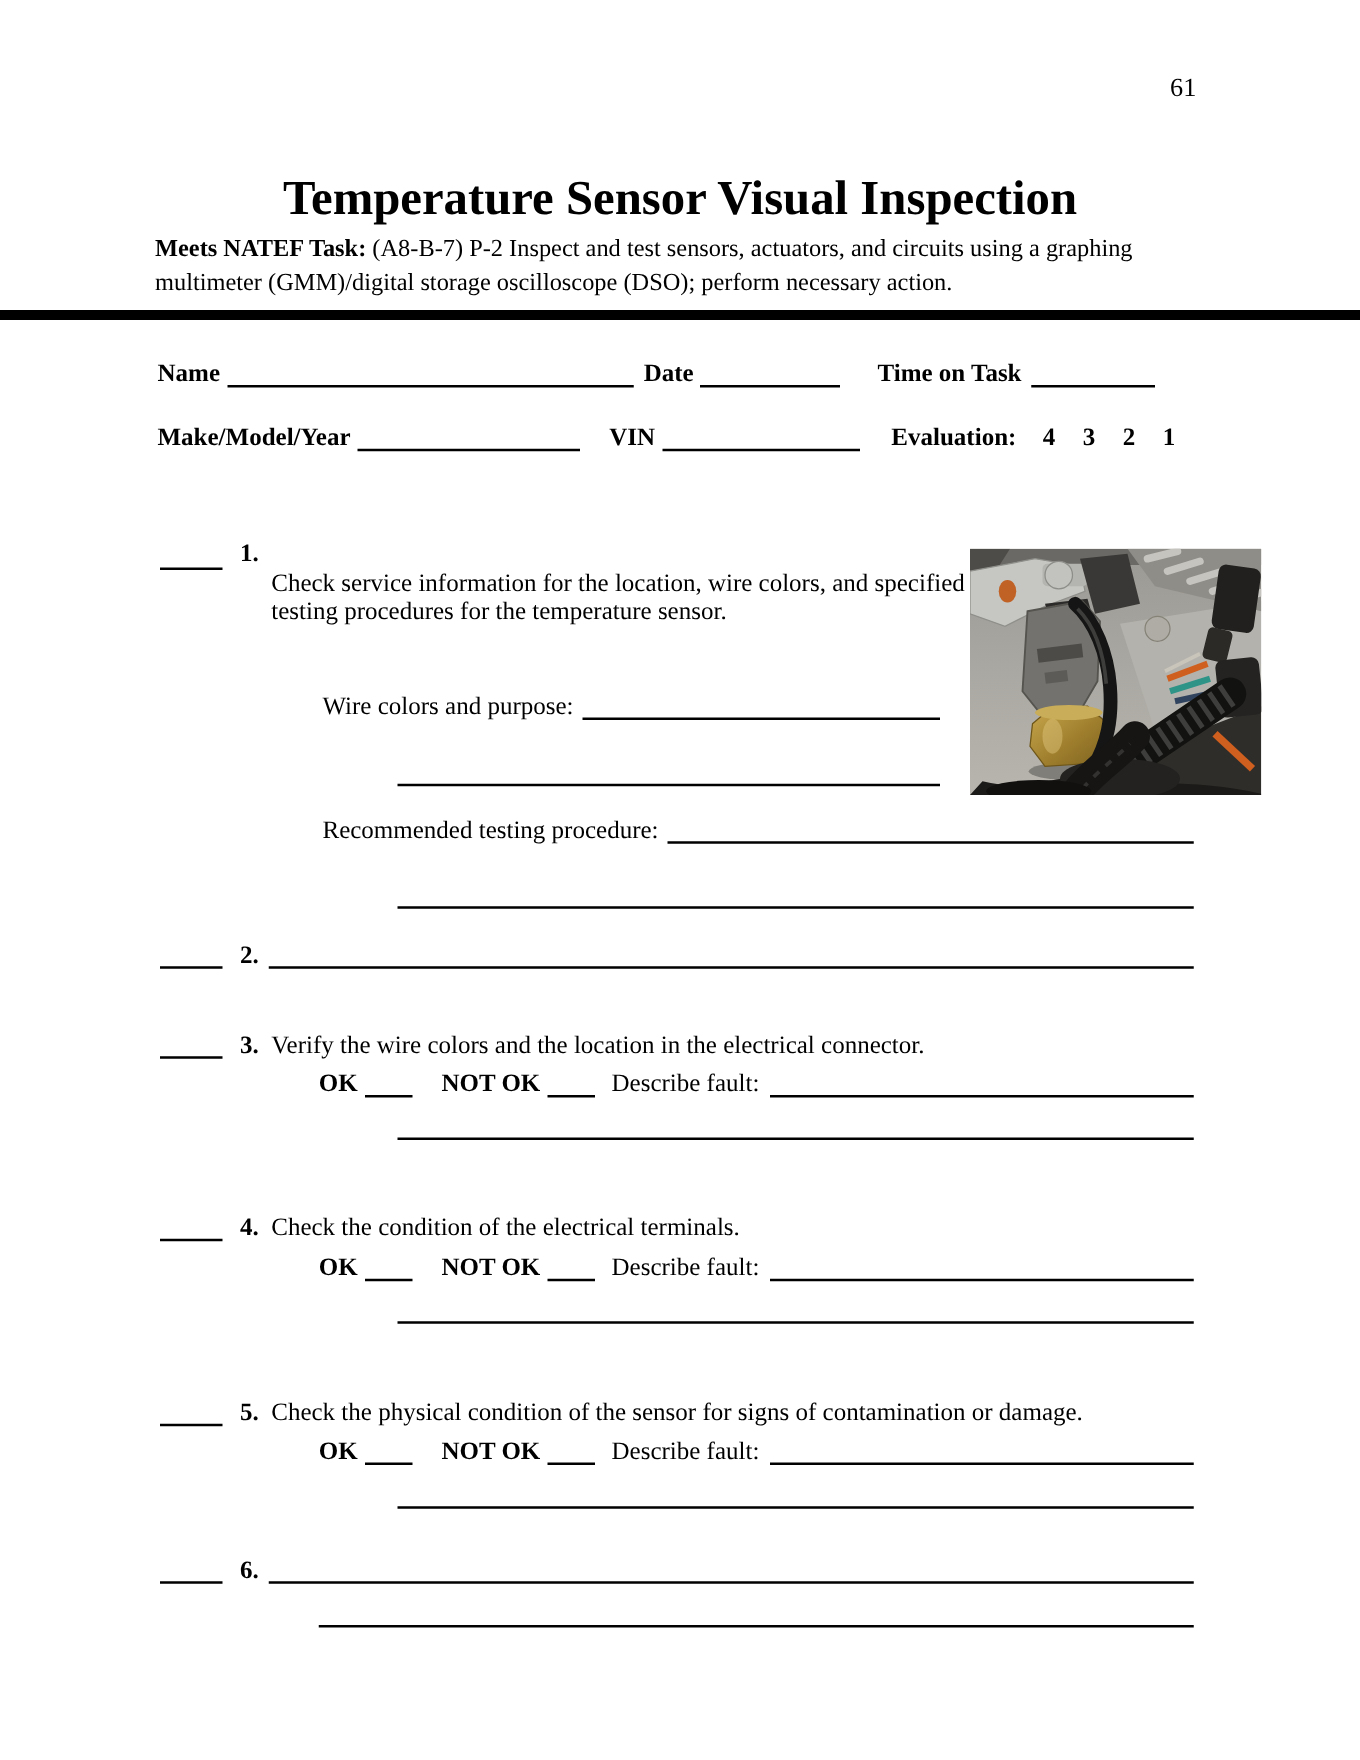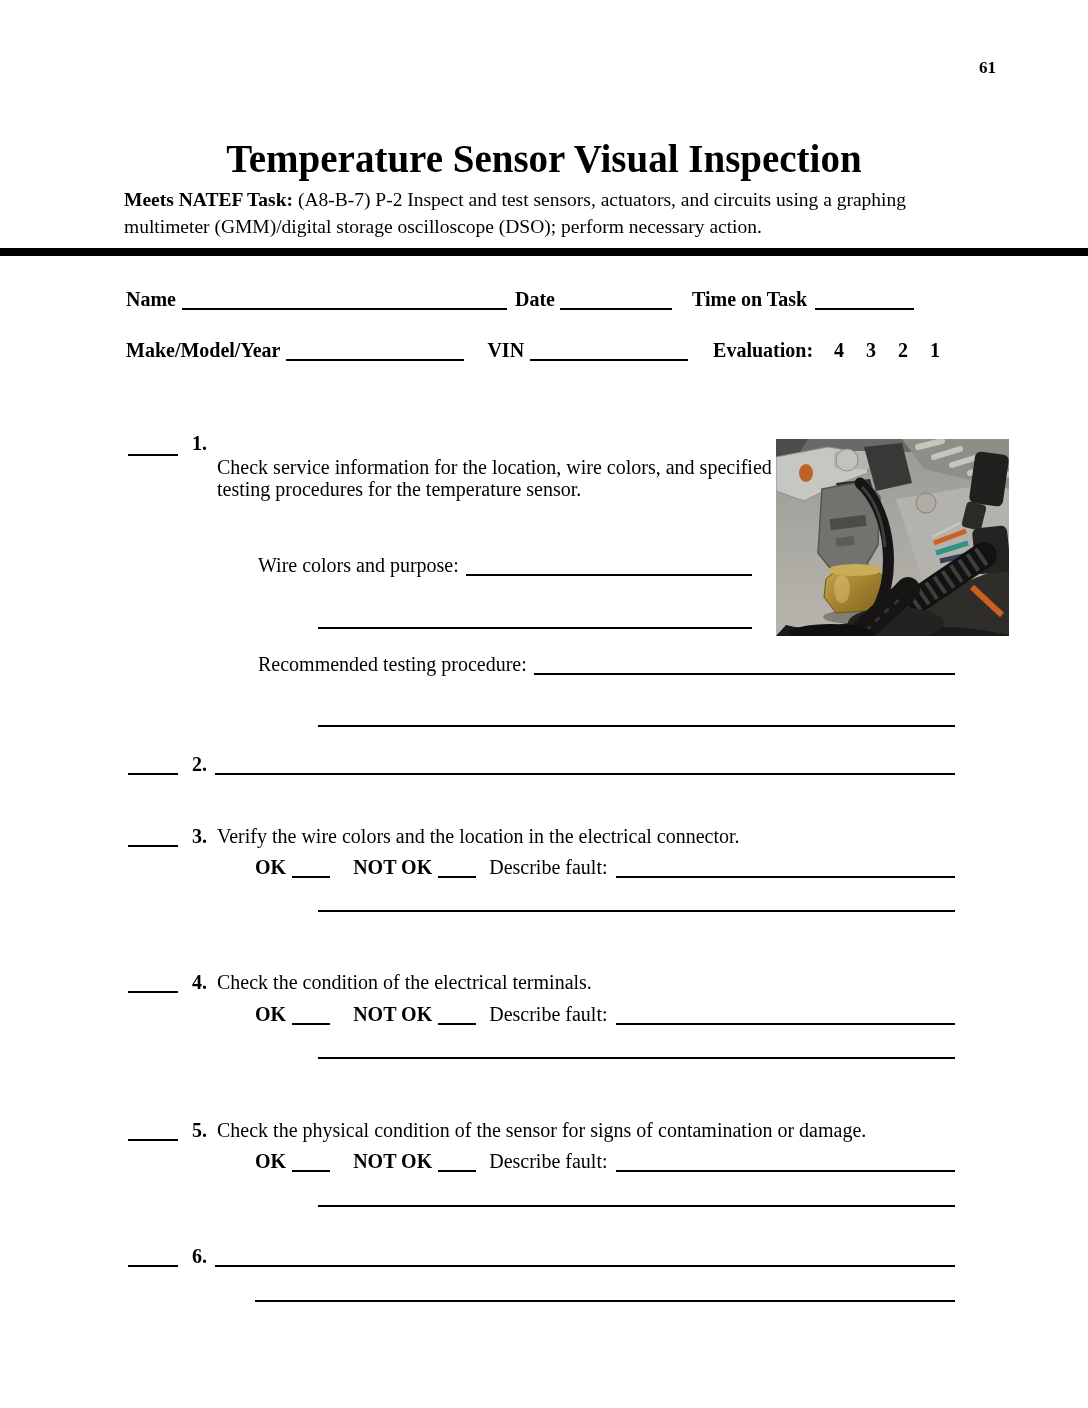--- a/index.html
+++ b/index.html
@@ -8,21 +8,21 @@
     font-family:"Liberation Serif","DejaVu Serif",serif;color:#000;
     margin:0 auto;overflow:hidden;
   }
   .abs{position:absolute;}
   .b{font-weight:700;}
   .fs{font-size:20px;line-height:22px;}
   .row{display:flex;align-items:flex-end;}
   .blank{display:inline-block;border-bottom:2px solid #000;height:22px;}
   .grow{flex:1 1 auto;}
   .line{position:absolute;border-bottom:2px solid #000;height:22px;}
-  .pageno{left:936px;top:58px;font-size:17px;font-weight:700;margin-left:43px;}
+  .pageno{left:936px;top:58px;font-size:21px;font-weight:400;}
   .title{left:0;right:0;top:136px;text-align:center;font-size:39px;font-weight:700;line-height:46px;}
   .subtitle{left:124px;top:186px;width:840px;font-size:19.5px;line-height:27px;}
   .rule{left:0;top:248px;width:1088px;height:8px;background:#000;}
   .check-blank{display:inline-block;width:50px;border-bottom:2.5px solid #000;height:22px;}
   .num{margin-left:14px;}
   .itext{margin-left:10px;margin-top:24px;}
   .nowrap{white-space:nowrap;}
   .photo{left:776px;top:439px;width:233px;height:197px;}
 </style>
 </head>
@@ -37,21 +37,21 @@
     <span class="b">Meets NATEF Task:</span>
     <span>(A8-B-7)  P-2  Inspect and test sensors, actuators, and circuits using a graphing multimeter (GMM)/digital storage oscilloscope (DSO); perform necessary action.</span>
   </div>
   <div class="abs rule"></div>
 
   <div class="abs row fs" style="left:126px;top:286px;width:820px;">
     <span class="b">Name</span>
     <span class="blank" style="width:325px;margin-left:6px;"></span>
     <span class="b" style="margin-left:8px;">Date</span>
     <span class="blank" style="width:112px;margin-left:5px;"></span>
-    <span class="b" style="margin-left:20px;">Time on Task</span>
+    <span class="b" style="margin-left:30px;">Time on Task</span>
     <span class="blank" style="width:99px;margin-left:8px;"></span>
   </div>
 
   <div class="abs row fs" style="left:126px;top:337px;width:830px;">
     <span class="b">Make/Model/Year</span>
     <span class="blank" style="width:178px;margin-left:6px;"></span>
     <span class="b" style="margin-left:23px;">VIN</span>
     <span class="blank" style="width:158px;margin-left:6px;"></span>
     <span class="b" style="margin-left:25px;">Evaluation:</span>
     <span class="b" style="margin-left:21px;">4</span>

